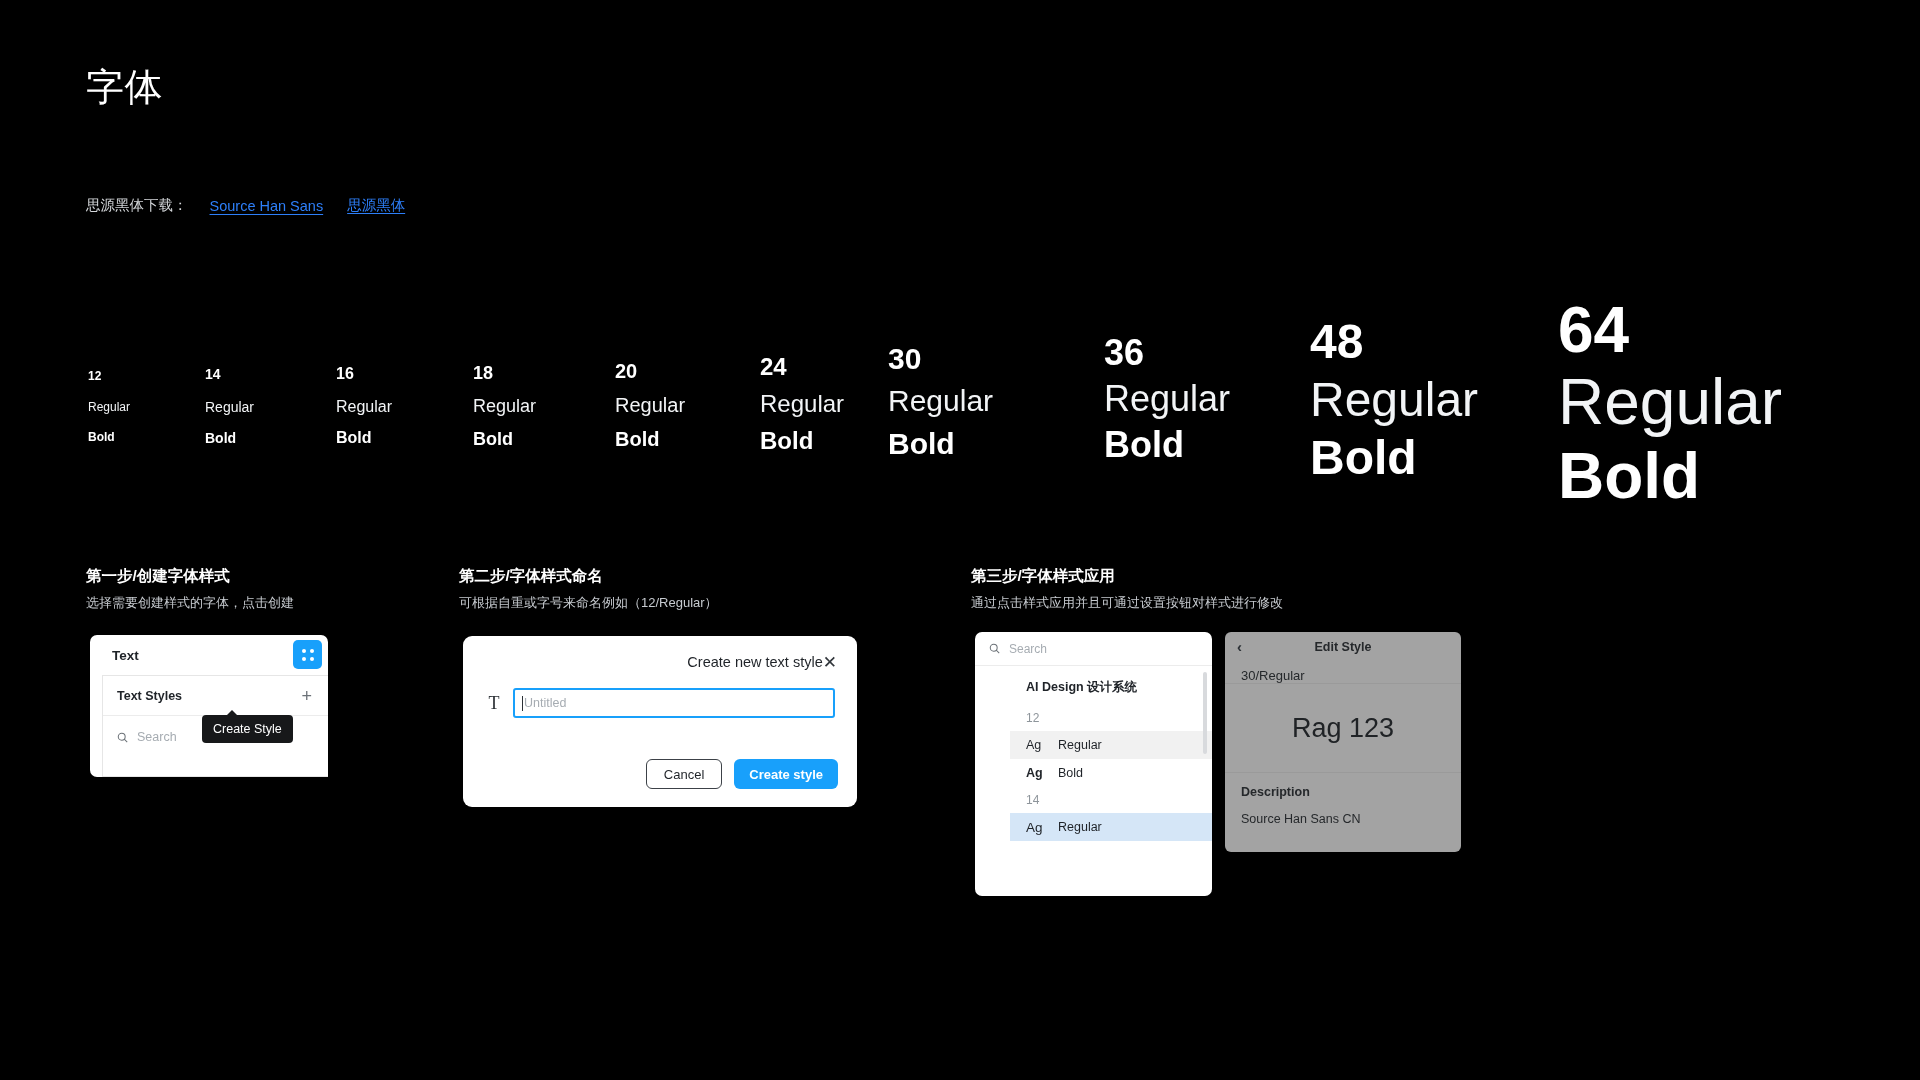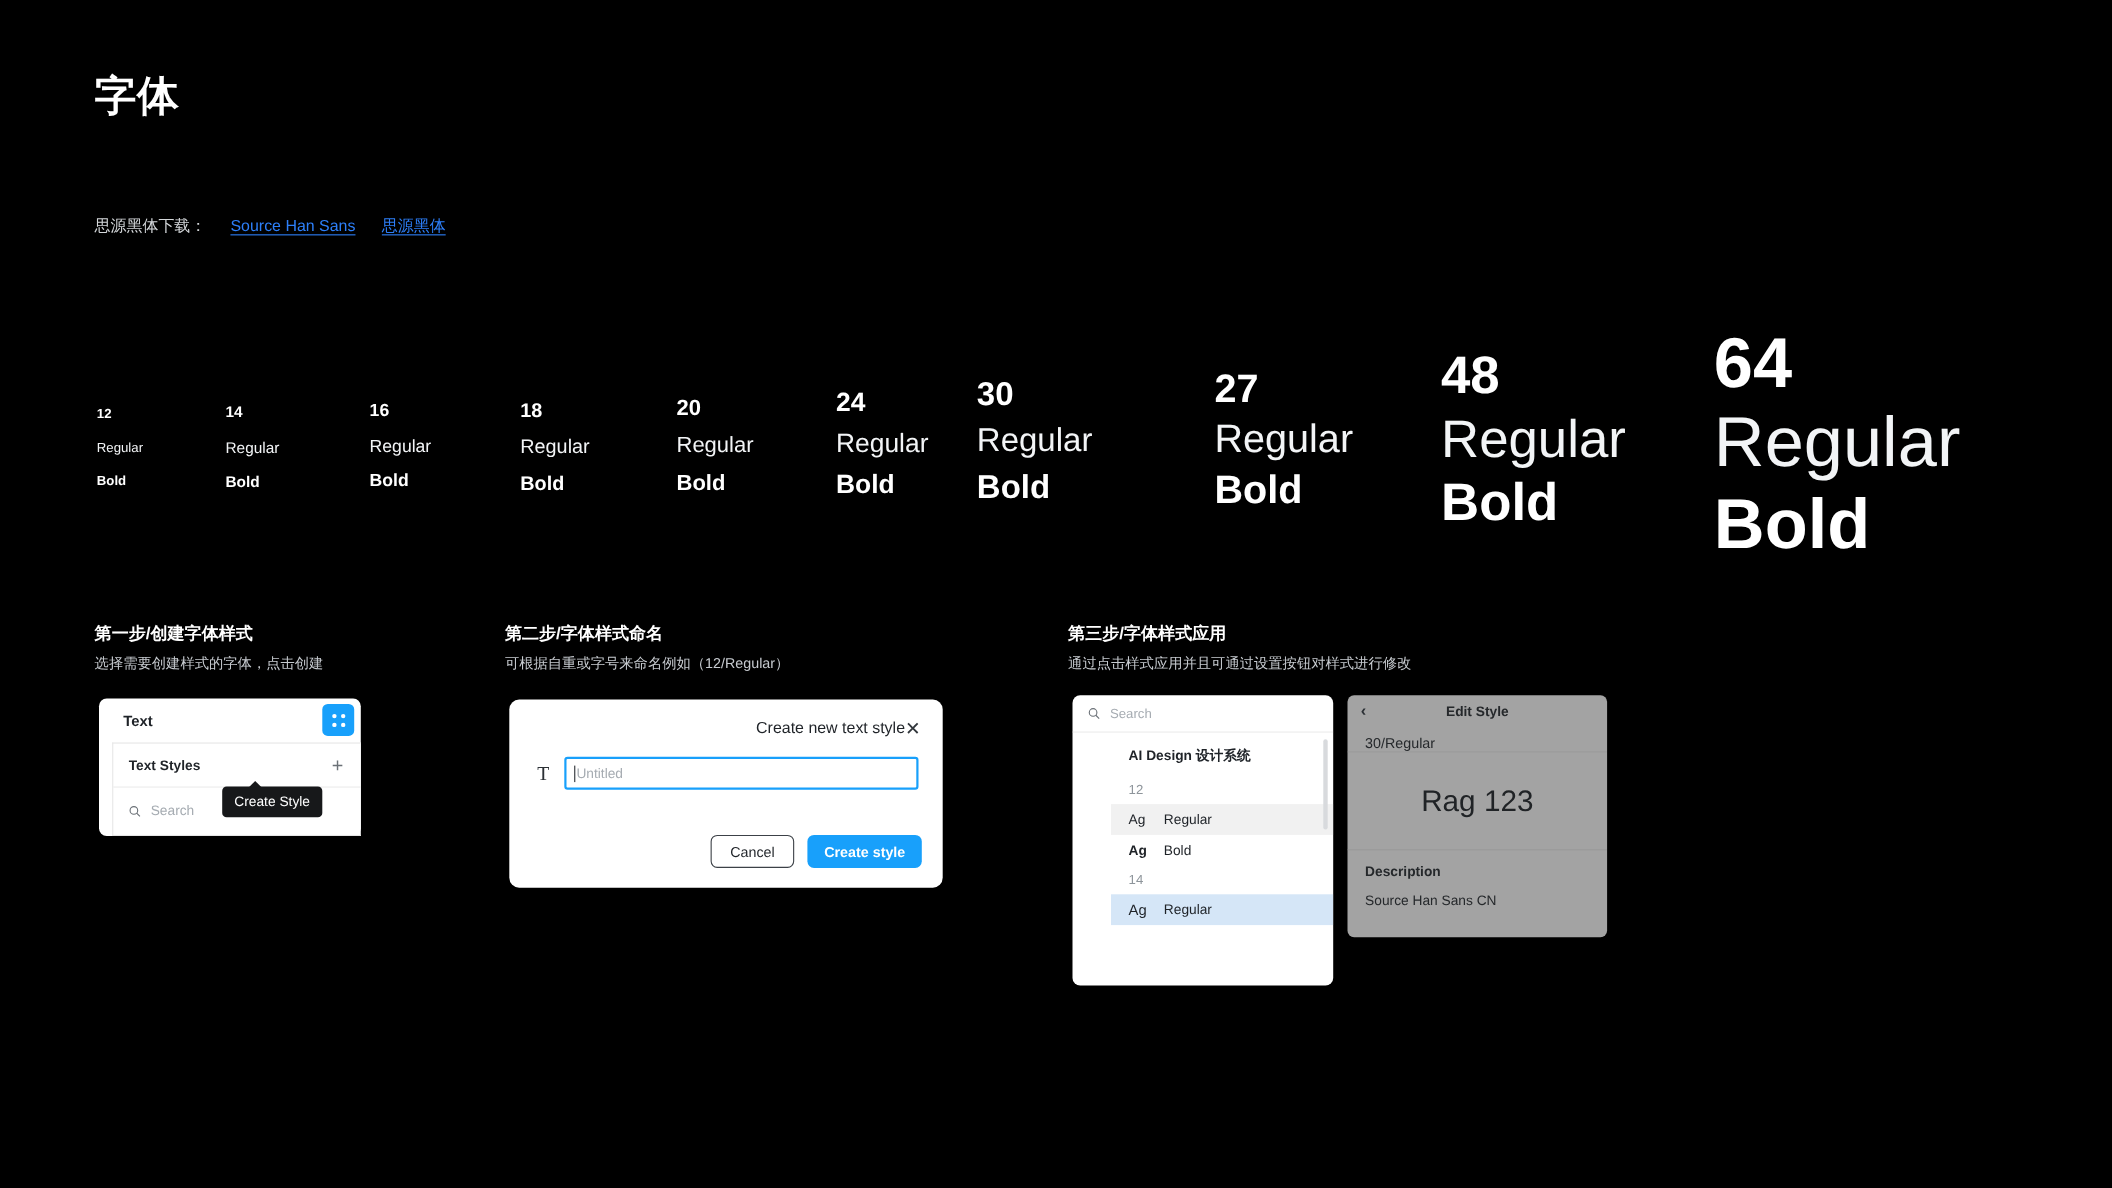--- a/index.html
+++ b/index.html
@@ -7,21 +7,21 @@
     width: 1920px; height: 1080px;
     background: #000000;
     font-family: "Liberation Sans", "DejaVu Sans", sans-serif;
     overflow: hidden;
   }
   .page { position: relative; width: 1920px; height: 1080px; }
 
   
   .hdr-title {
     position: absolute; left: 86px; top: 62px;
-    font-size: 38px; font-weight: 700; color: #ffffff; letter-spacing: 0.5px;
+    font-size: 38px; font-weight: 400; color: #ffffff; letter-spacing: 0.5px;
   }
   .hdr-desc {
     position: absolute; left: 86px; top: 138px;
     width: 620px; font-size: 14.5px; line-height: 22px; color: #d4d7da;
   }
   .hdr-links {
     position: absolute; left: 86px; top: 196px;
     display: flex; align-items: center; gap: 0px;
     font-size: 14.5px; color: #d4d7da;
   }
@@ -42,21 +42,21 @@
   .step-head {
     position: absolute; font-size: 15.5px; font-weight: 700; color: #ffffff;
   }
   .step-sub {
     position: absolute; font-size: 13px; color: #c7cbd0;
   }
 
   
   .panel1 {
     position: absolute; left: 90px; top: 635px;
-    width: 238px; height: 125px;
+    width: 238px; height: 142px;
     background: #ffffff; border-radius: 7px;
     box-shadow: 0 2px 10px rgba(0,0,0,.35);
     overflow: visible;
   }
   .p1-top {
     height: 40px; display: flex; align-items: center; justify-content: space-between;
     padding: 0 0 0 22px;
   }
   .p1-top .t { font-size: 13.5px; font-weight: 700; color: #1f2328; }
   .grid-btn {
@@ -222,21 +222,21 @@
       <div class="bold" style="font-size:24px; margin-top:9px;">Bold</div>
     </div>
 
     <div class="spec" style="left:888px; top:94px;">
       <div class="num" style="font-size:30px;">30</div>
       <div class="reg" style="font-size:30px; margin-top:10px;">Regular</div>
       <div class="bold" style="font-size:30px; margin-top:8px;">Bold</div>
     </div>
 
     <div class="spec" style="left:1104px; top:85px;">
-      <div class="num" style="font-size:36px;">27</div>
+      <div class="num" style="font-size:36px;">36</div>
       <div class="reg" style="font-size:36px; margin-top:7px;">Regular</div>
       <div class="bold" style="font-size:36px; margin-top:5px;">Bold</div>
     </div>
 
     <div class="spec" style="left:1310px; top:68px;">
       <div class="num" style="font-size:48px;">48</div>
       <div class="reg" style="font-size:48px; margin-top:6px;">Regular</div>
       <div class="bold" style="font-size:48px; margin-top:3px;">Bold</div>
     </div>
 

